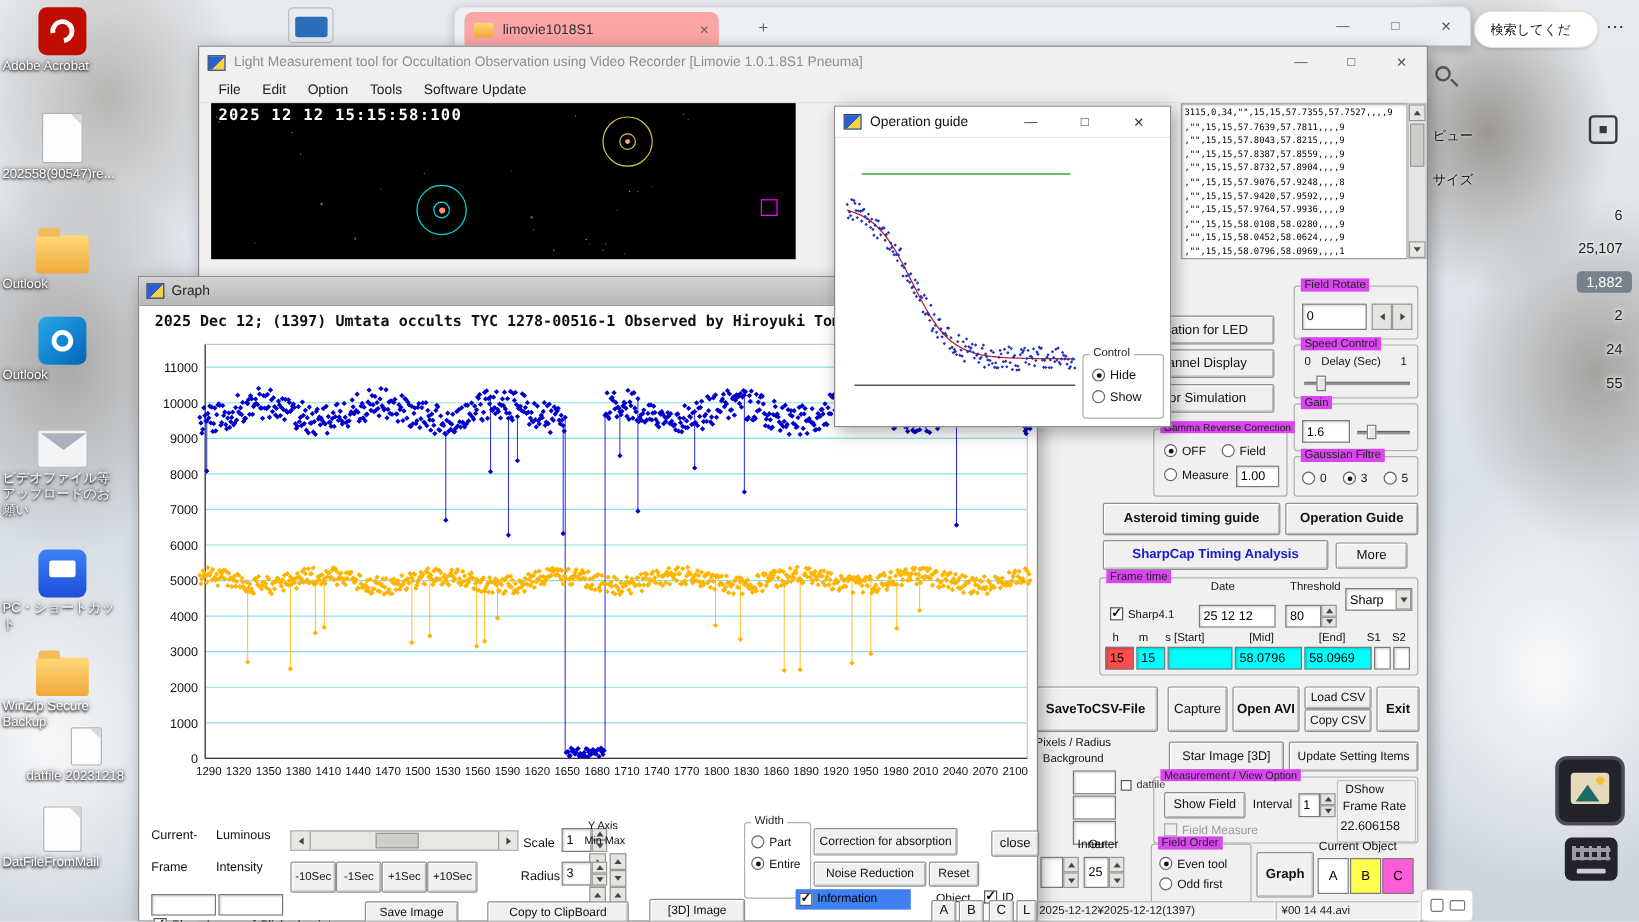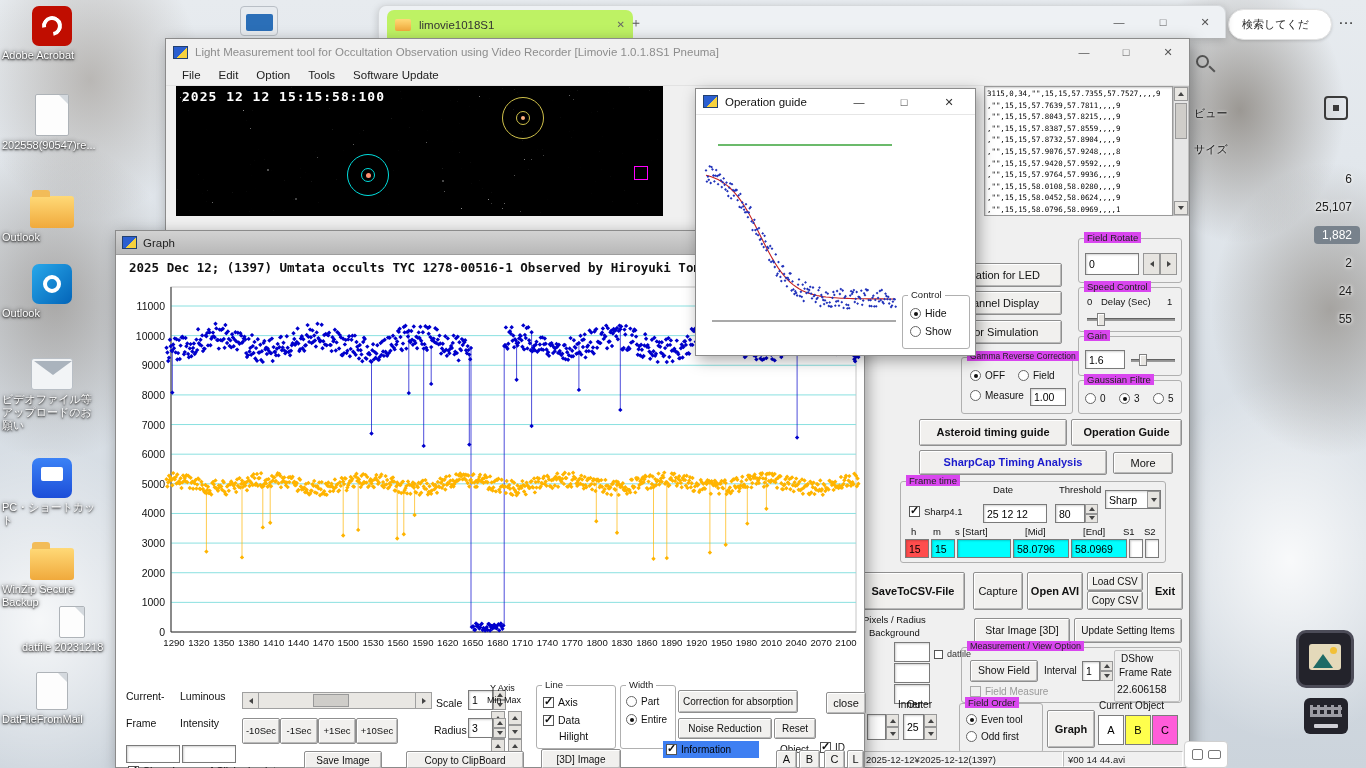--- a/index.html
+++ b/index.html
@@ -138,21 +138,21 @@
       <div class="abs" style="right:4px;top:3px;width:7px;height:7px;border-radius:50%;background:#f2c037"></div>
     </div>
   </div>
   <div class="abs" style="left:114px;top:698px;width:44px;height:36px;background:#23232b;border-radius:6px">
     <div class="abs" style="left:6px;top:7px;width:32px;height:12px;background:repeating-linear-gradient(90deg,#b9b9c2 0 3px,transparent 3px 7px),repeating-linear-gradient(0deg,#b9b9c2 0 3px,transparent 3px 7px);opacity:.8"></div>
     <div class="abs" style="left:10px;bottom:6px;width:24px;height:4px;background:#cfcfd6;border-radius:1px"></div>
   </div>
 </div>
 
 <div class="abs" style="left:378px;top:5px;width:848px;height:33px;background:#eef1f4;border:1px solid #d6d9dc;border-bottom:none;border-radius:8px 8px 0 0;box-shadow:0 2px 8px rgba(0,0,0,.18)">
-  <div class="abs" style="left:8px;top:4px;width:246px;height:29px;background:#bef264;border-radius:7px 7px 0 0;display:flex;align-items:center;padding:0 8px">
+  <div class="abs" style="left:8px;top:4px;width:212px;height:29px;background:#fca5a5;border-radius:7px 7px 0 0;display:flex;align-items:center;padding:0 8px">
     <div style="width:16px;height:12px;background:linear-gradient(#ffd977,#f0a93c);border-radius:2px;margin-right:8px;flex:none"></div>
     <span style="font-size:11.5px;color:#333;flex:1;overflow:hidden">limovie1018S1</span>
     <span style="font-size:10px;color:#666">✕</span>
   </div>
   <div class="abs" style="left:248px;top:8px;width:18px;height:18px;display:flex;align-items:center;justify-content:center;font-size:13px;color:#555">＋</div>
   <div class="wbtn" style="left:718px;top:0;width:44px;height:32px">—</div>
   <div class="wbtn" style="left:762px;top:0;width:44px;height:32px">□</div>
   <div class="wbtn" style="left:806px;top:0;width:40px;height:32px">✕</div>
 </div>
 
@@ -291,21 +291,21 @@
     <span class="txt" style="left:56px;top:12px;font-size:10px"><span class="radio"></span><span>Field</span></span>
     <span class="txt" style="left:8px;top:32px;font-size:10px"><span class="radio"></span><span>Measure</span></span>
     <div class="field" style="left:68px;top:30px;width:36px;height:18px">1.00</div>
   </div>
 
   <div class="btn b" style="left:753px;top:380px;width:148px;height:27px">Asteroid timing guide</div>
   <div class="btn b" style="left:905px;top:380px;width:111px;height:27px">Operation Guide</div>
   <div class="btn b" style="left:753px;top:411px;width:188px;height:25px;color:#1a1acc">SharpCap Timing Analysis</div>
   <div class="btn" style="left:947px;top:413px;width:60px;height:22px">More</div>
 
-  <div class="group" style="left:734px;top:442px;width:266px;height:82px">
+  <div class="group" style="left:750px;top:442px;width:266px;height:82px">
     <span class="legend">Frame time</span>
     <span class="txt" style="left:92px;top:2px;font-size:9.5px">Date</span>
     <span class="txt" style="left:158px;top:2px;font-size:9.5px">Threshold</span>
     <div class="field" style="left:204px;top:8px;width:56px;height:19px">Sharp</div>
     <div class="abs" style="left:246px;top:9px;width:13px;height:17px;background:#e6e4e0;border:1px solid #979797;display:flex;align-items:center;justify-content:center">
         <div class="tri-d"></div>
       </div>
     <span class="txt" style="left:8px;top:24px;font-size:9.5px"><span class="cb on"></span><span>Sharp4.1</span></span>
     <div class="field" style="left:82px;top:22px;width:64px;height:19px">25 12 12</div>
     <div class="field" style="left:154px;top:22px;width:30px;height:19px">80</div>
@@ -524,26 +524,20 @@
         <div class="tri-d"></div>
       </div>
       <div>
         <div class="tri-u"></div>
       </div>
       <div>
         <div class="tri-d"></div>
       </div>
     </div>
 
-  <div class="group onwhite" style="left:420px;top:454px;width:80px;height:64px">
-    <span class="legend">Line</span>
-    <span class="txt" style="left:6px;top:10px;font-size:10.5px"><span class="cb on"></span><span>Axis</span></span>
-    <span class="txt" style="left:6px;top:28px;font-size:10.5px"><span class="cb on"></span><span>Data</span></span>
-    <span class="txt" style="left:22px;top:44px;font-size:10.5px">Hilight</span>
-  </div>
 
   <div class="group onwhite" style="left:504px;top:454px;width:56px;height:64px">
     <span class="legend">Width</span>
     <span class="txt" style="left:5px;top:10px;font-size:10px"><span class="radio"></span><span>Part</span></span>
     <span class="txt" style="left:5px;top:28px;font-size:10px"><span class="radio on"></span><span>Entire</span></span>
   </div>
 
   <div class="btn" style="left:562px;top:459px;width:120px;height:23px;font-size:10px">Correction for absorption</div>
   <div class="btn" style="left:710px;top:461px;width:40px;height:22px">close</div>
 

